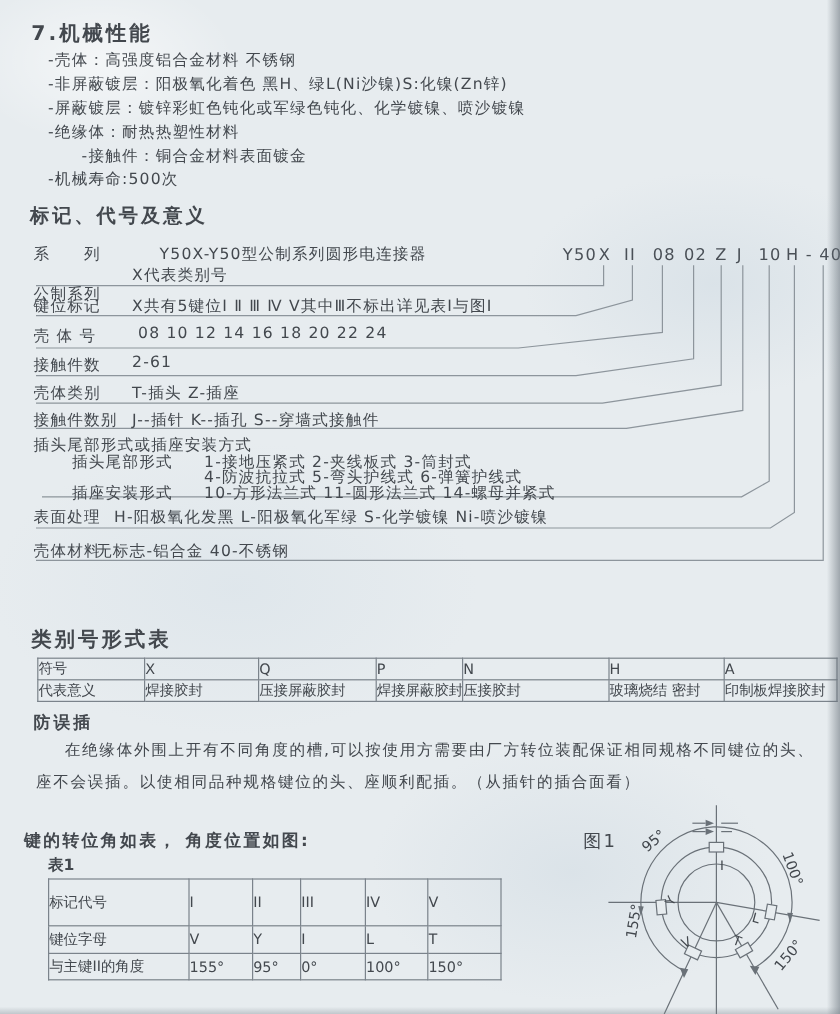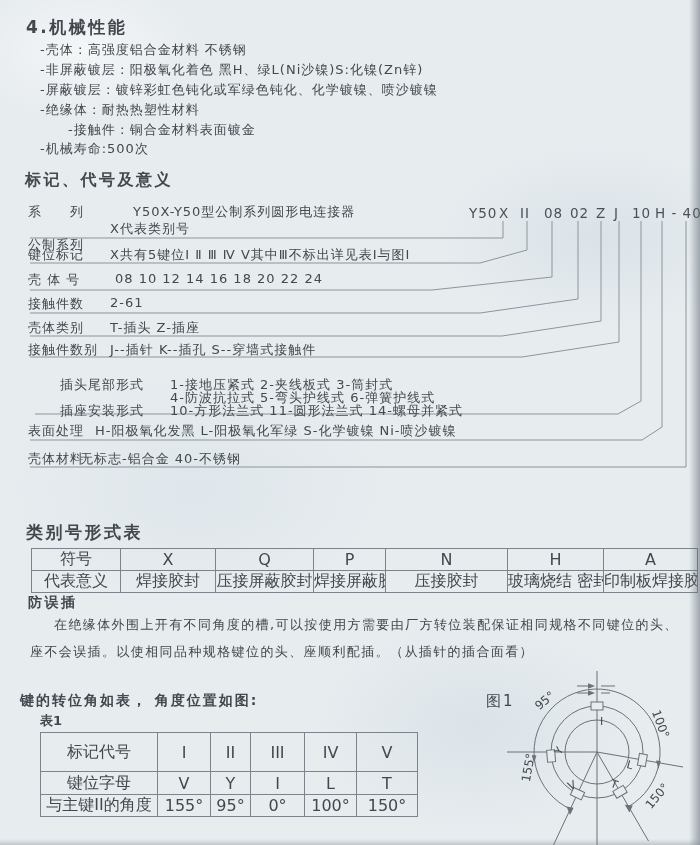--- a/index.html
+++ b/index.html
@@ -13,33 +13,33 @@
       radial-gradient(230px 150px at 68% 86%, rgba(207,218,226,.5), transparent 72%);
     font-family:"DejaVu Sans", sans-serif;
     color:#43484e;
   }
   .abs{position:absolute;white-space:nowrap;}
   .t13{font-size:13px;letter-spacing:1px;}
   .ttl{font-weight:bold;letter-spacing:2.5px;}
   .code-tok{position:absolute;top:10px;font-size:13.5px;letter-spacing:1px;color:#4a5057;}
   svg{position:absolute;overflow:visible;}
   table.sheet{position:absolute;border-collapse:collapse;table-layout:fixed;}
-  table.sheet td{border:1px solid #7b838b;text-align:center;padding:0;font-size:16px;
+  table.sheet td{border:1px solid #7b838b;padding:0;font-size:12px;
                  color:#43484e;overflow:hidden;white-space:nowrap;}
   .edge-right{position:absolute;top:0;right:0;width:11px;height:100%;
     background:linear-gradient(to right, rgba(106,116,124,0), rgba(100,110,119,.55));}
   .edge-bottom{position:absolute;left:0;bottom:0;width:100%;height:6px;
     background:linear-gradient(to bottom, rgba(106,116,124,0), rgba(120,130,138,.35));}
 </style>
 </head>
 <body>
 
 <div class="page">
 
-  <div class="abs ttl" style="left:26px;top:16px;font-size:17px;">4.机械性能</div>
+  <div class="abs ttl" style="left:26px;top:16px;font-size:17px;">7.机械性能</div>
   <div class="abs t13" style="left:40px;top:41px;text-align:center;">-壳体：高强度铝合金材料 不锈钢</div>
   <div class="abs t13" style="left:40px;top:61px;">-非屏蔽镀层：阳极氧化着色  黑H、绿L(Ni沙镍)S:化镍(Zn锌)</div>
   <div class="abs t13" style="left:40px;top:81px;">-屏蔽镀层：镀锌彩虹色钝化或军绿色钝化、化学镀镍、喷沙镀镍</div>
   <div class="abs t13" style="left:40px;top:101px;">-绝缘体：耐热热塑性材料</div>
   <div class="abs t13" style="left:40px;top:121px;margin-left:28px;">-接触件：铜合金材料表面镀金</div>
   <div class="abs t13" style="left:40px;top:140px;">-机械寿命:500次</div>
 
   <div class="abs ttl" style="left:25px;top:170px;font-size:16px;">标记、代号及意义</div>
 
   <div class="abs" style="left:0;top:195px;width:700px;height:292px;">
@@ -76,20 +76,21 @@
     <div class="abs t13" style="left:110px;top:51px;">X共有5键位Ⅰ Ⅱ Ⅲ Ⅳ Ⅴ其中Ⅲ不标出详见表Ⅰ与图Ⅰ</div>
     <div class="abs t13" style="left:28px;top:76px;">壳 体 号</div>
     <div class="abs t13" style="left:115px;top:76px;">08 10 12 14 16 18 20 22 24</div>
     <div class="abs t13" style="left:28px;top:100px;">接触件数</div>
     <div class="abs t13" style="left:110px;top:100px;">2-61</div>
     <div class="abs t13" style="left:28px;top:124px;">壳体类别</div>
     <div class="abs t13" style="left:110px;top:124px;">T-插头 Z-插座</div>
     <div class="abs t13" style="left:28px;top:146px;">接触件数别</div>
     <div class="abs t13" style="left:110px;top:146px;">J--插针  K--插孔   S--穿墙式接触件</div>
 
+    <div class="abs t13" style="left:28px;top:167px;">插头尾部形式或插座安装方式</div>
     <div class="abs t13" style="left:60px;top:181px;">插头尾部形式</div>
     <div class="abs t13" style="left:170px;top:181px;">1-接地压紧式   2-夹线板式    3-筒封式</div>
     <div class="abs t13" style="left:170px;top:194px;">4-防波抗拉式   5-弯头护线式  6-弹簧护线式</div>
     <div class="abs t13" style="left:60px;top:207px;">插座安装形式</div>
     <div class="abs t13" style="left:170px;top:207px;">10-方形法兰式  11-圆形法兰式 14-螺母并紧式</div>
 
     <div class="abs t13" style="left:28px;top:227px;">表面处理</div>
     <div class="abs t13" style="left:95px;top:227px;">H-阳极氧化发黑   L-阳极氧化军绿   S-化学镀镍   Ni-喷沙镀镍</div>
     <div class="abs t13" style="left:28px;top:255px;">壳体材料</div>
     <div class="abs t13" style="left:80px;top:255px;">无标志-铝合金    40-不锈钢</div>

